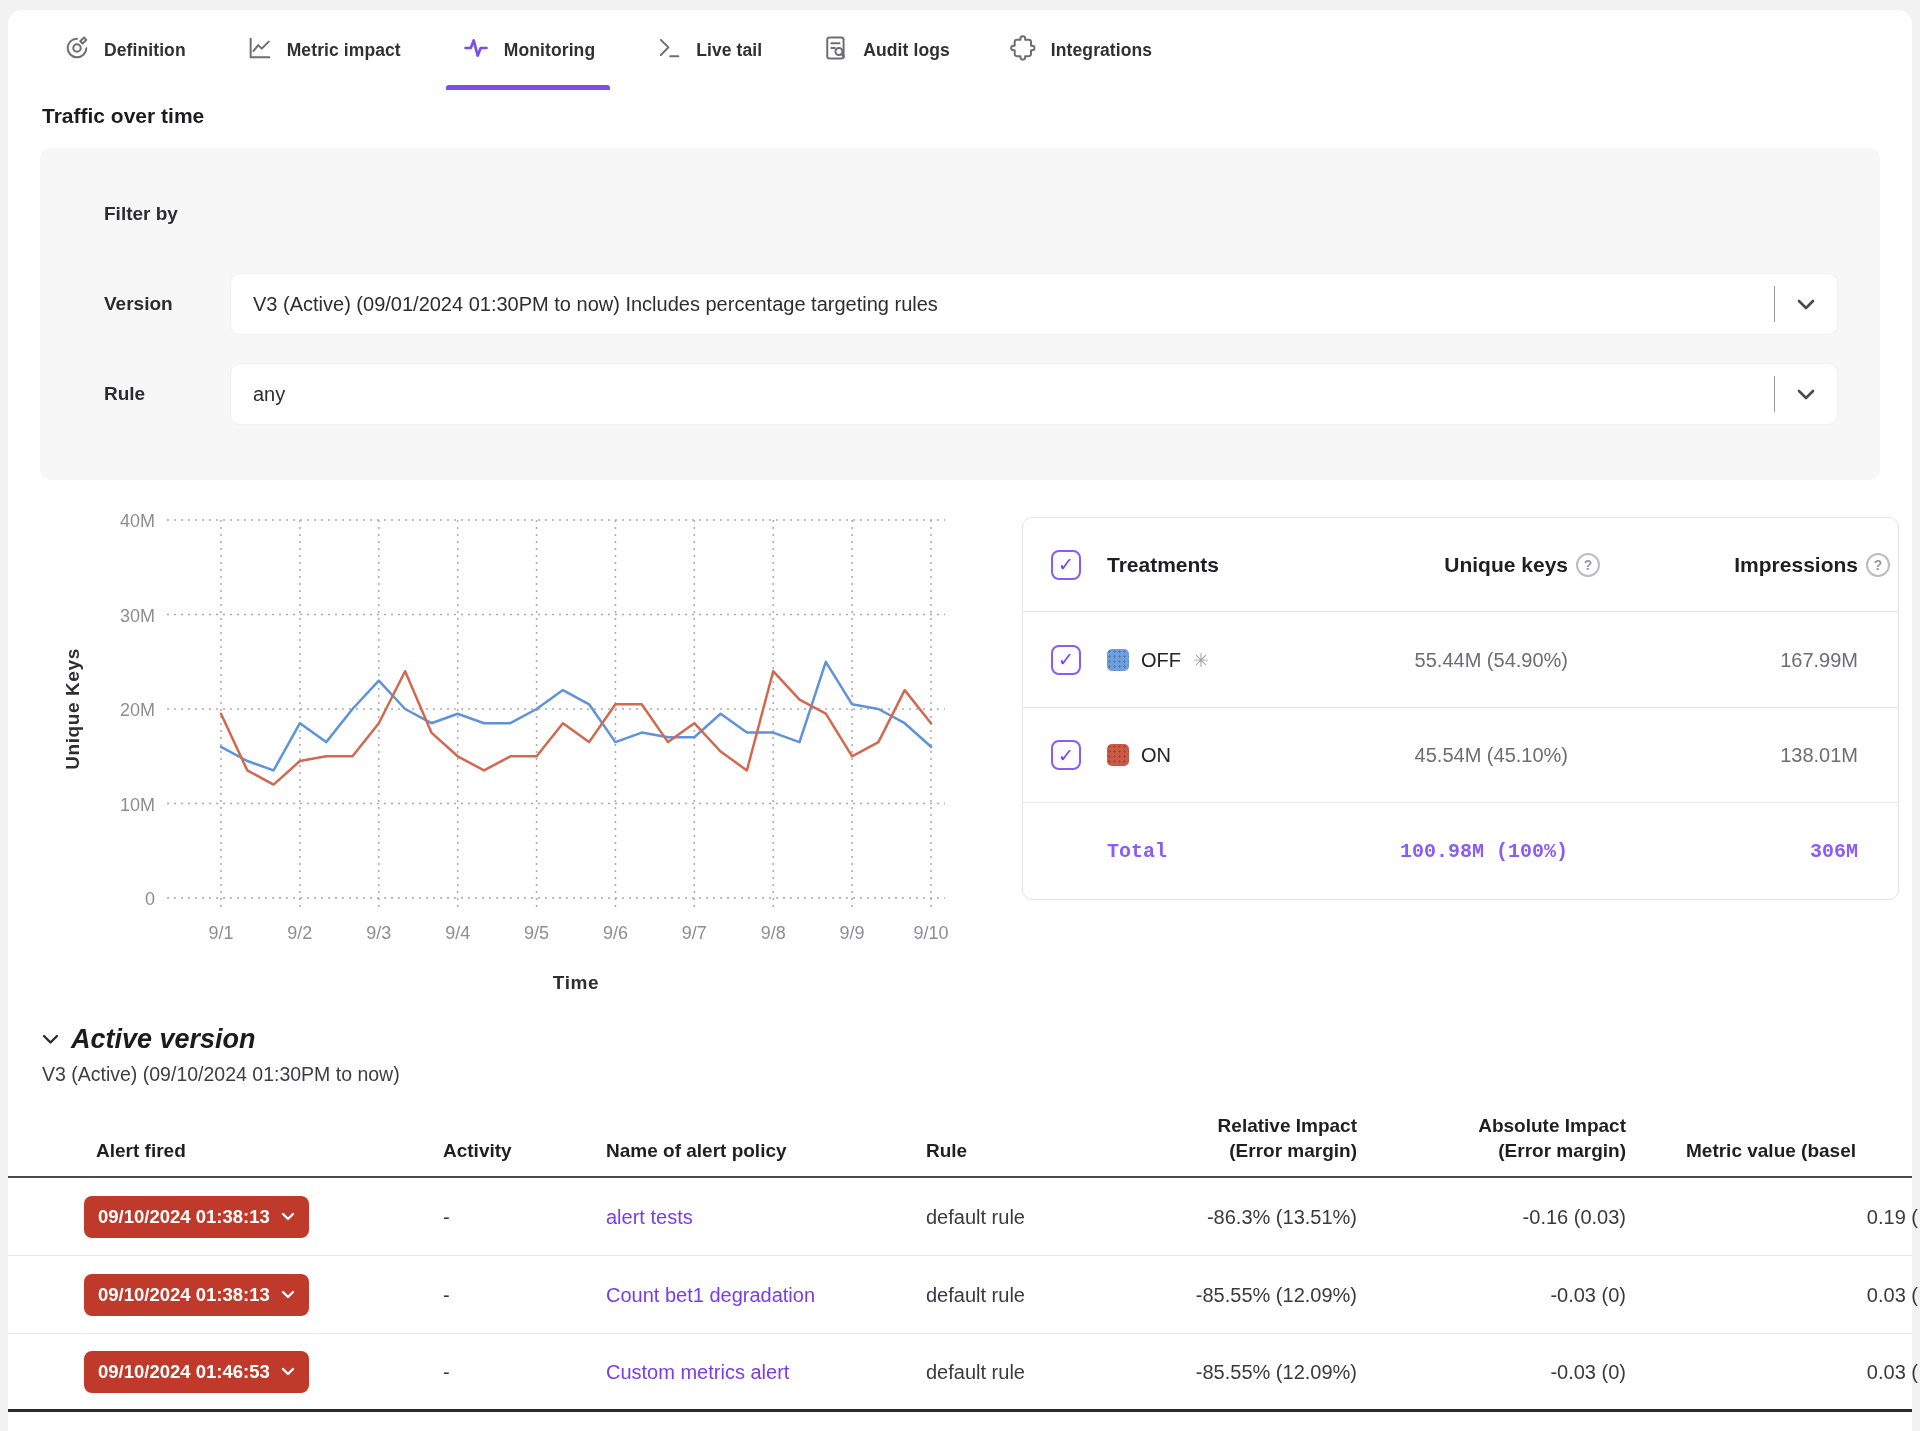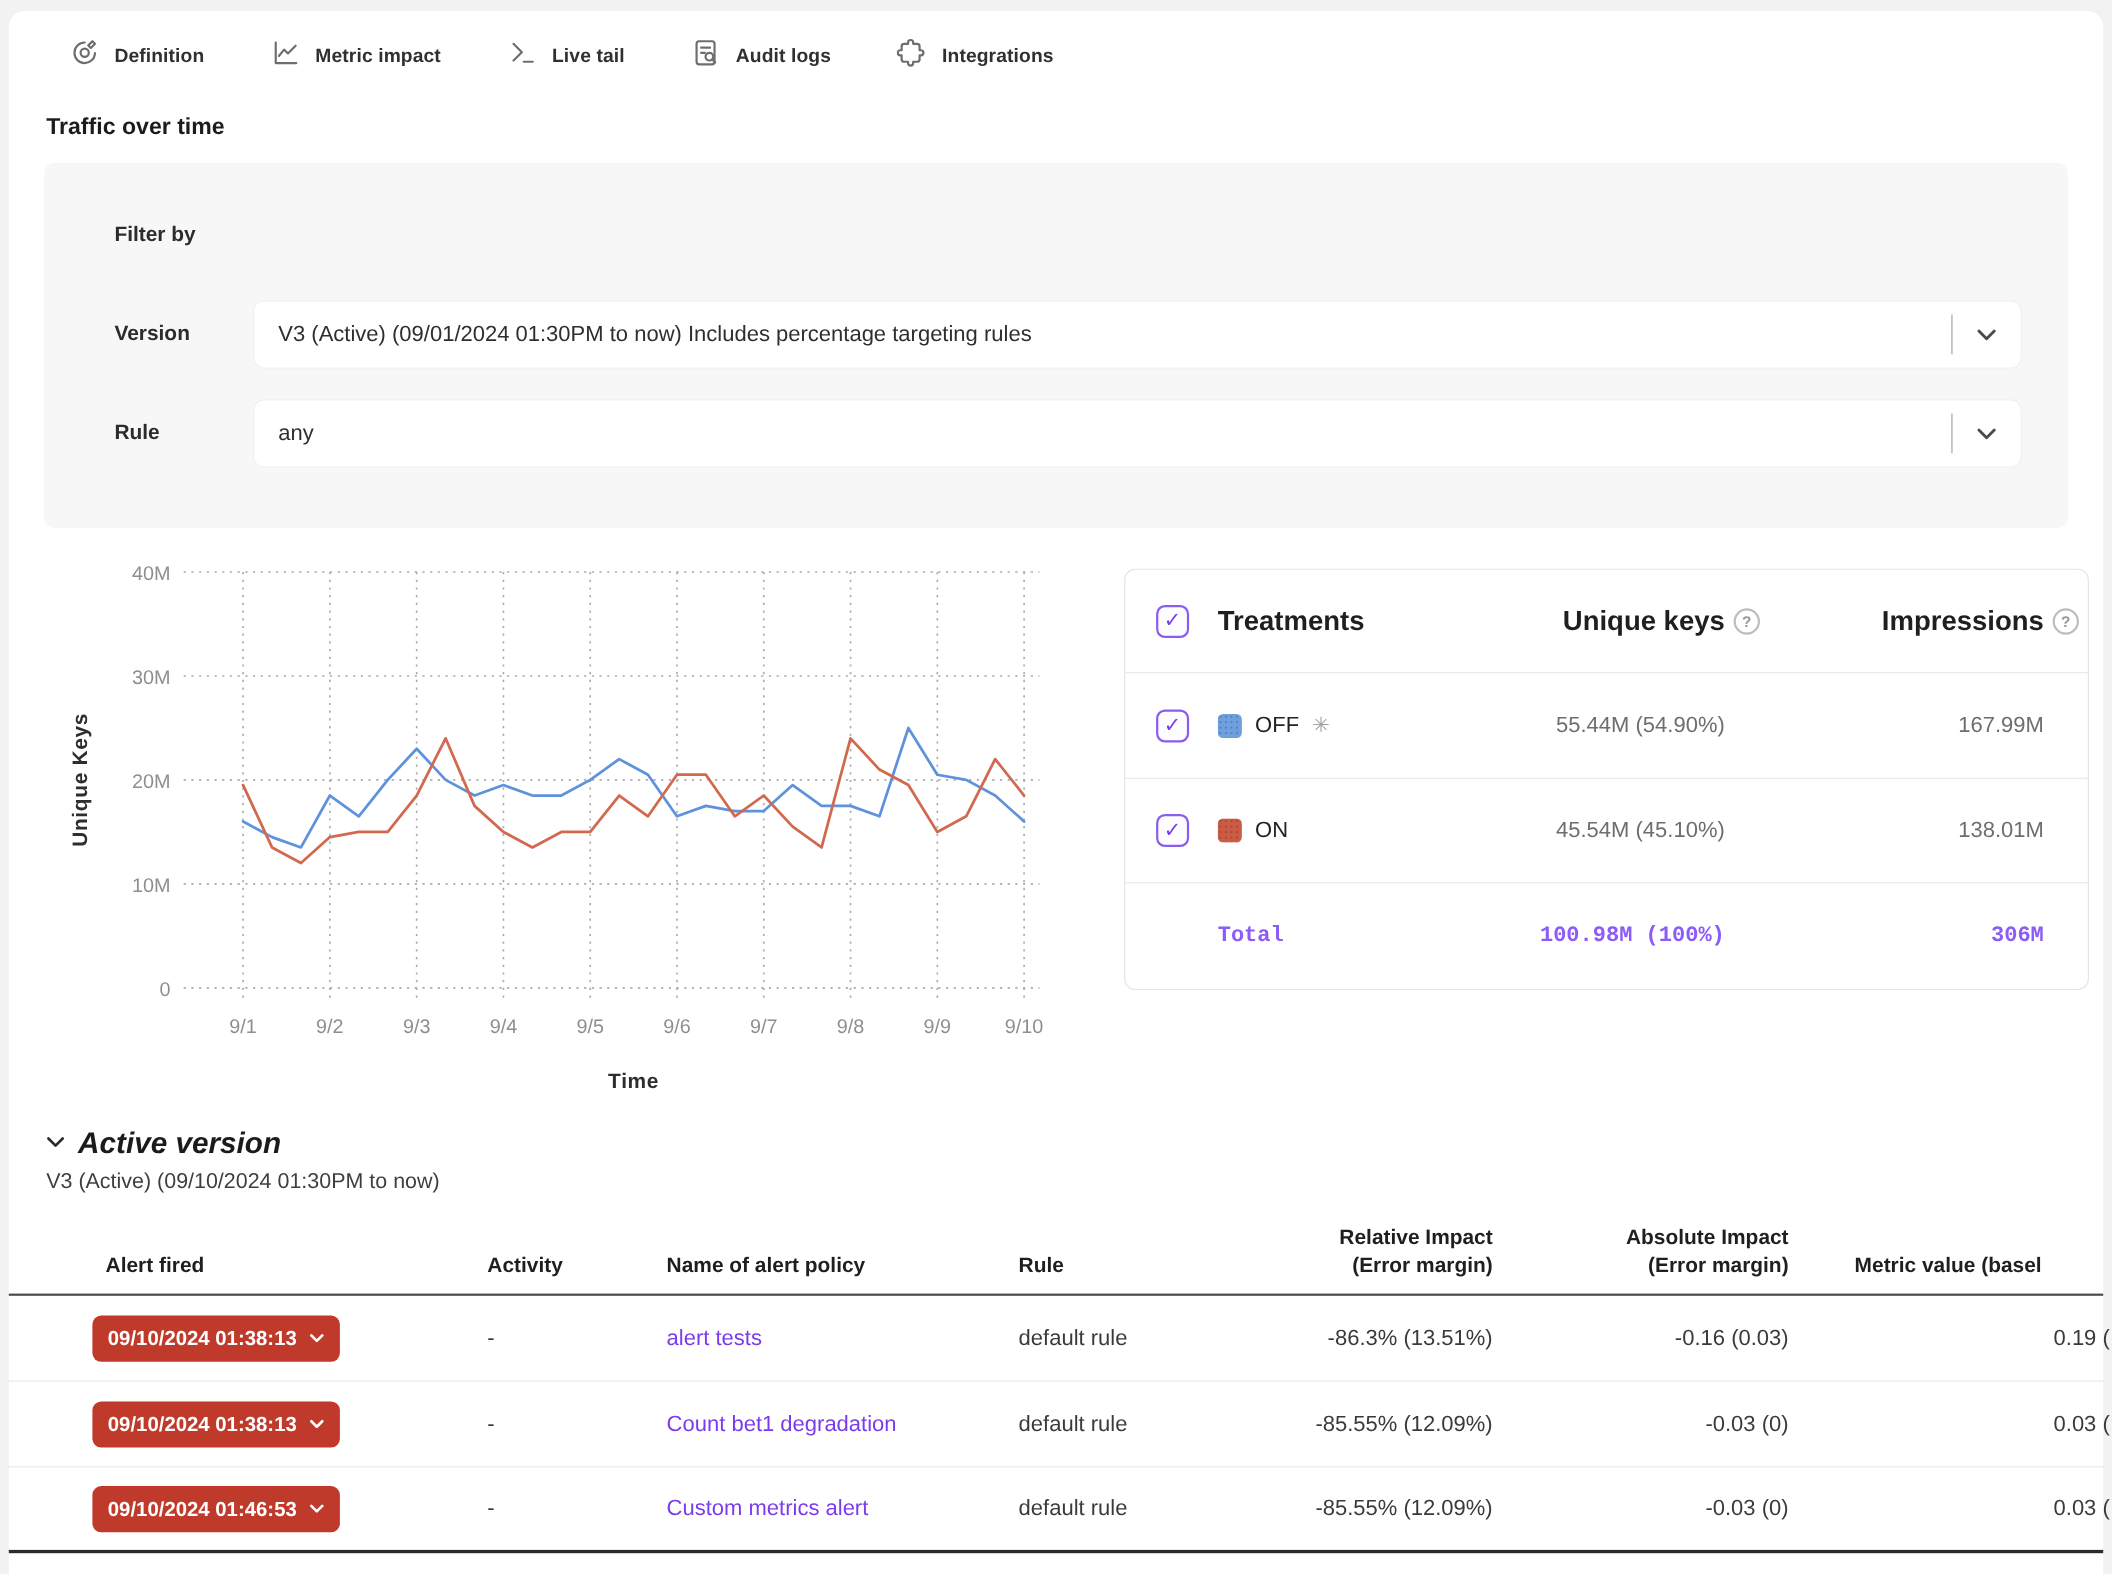--- a/index.html
+++ b/index.html
@@ -64,21 +64,21 @@
                background-image:radial-gradient(#a94734 1px, transparent 1.2px);
                background-size:5px 5px; }
   .t-name { position:absolute; left:118px; top:50%; transform:translateY(-50%);
             font-size:20px; color:#232325; display:flex; align-items:center; gap:12px; }
   .t-head-name { left:84px; font-weight:700; color:#1f1f21; }
   .t-star { color:#a0a0a5; font-size:19px; }
   .t-col-uk { position:absolute; left:245px; width:300px; top:50%; transform:translateY(-50%);
               text-align:right; font-size:20px; color:#6d6d72; }
   .t-col-imp { position:absolute; left:585px; width:250px; top:50%; transform:translateY(-50%);
                text-align:right; font-size:20px; color:#6d6d72; }
-  .t-header-txt { font-weight:700; color:#1f1f21; font-size:25px; }
+  .t-header-txt { font-weight:700; color:#1f1f21; font-size:21px; }
   .help-icon { position:absolute; top:50%; transform:translateY(-50%);
                width:24px; height:24px; border:2px solid #bcbcc1; border-radius:50%;
                color:#97979c; font-size:14px; font-weight:700; display:flex; align-items:center;
                justify-content:center; cursor:pointer; }
   .help-uk { left:553px; }
   .help-imp { left:843px; }
   .t-bold { font-weight:700; color:#8b5cf6;font-family:Liberation Mono, monospace; }
 
   
   .av-header { display:flex; align-items:center; gap:12px; margin:22px 0 0 34px;font-style:italic; }
@@ -124,20 +124,28 @@
       <span class="tab-label">Definition</span>
     </div>
     <div class="tab">
       <span>
         <svg width="28" height="28" viewBox="0 0 24 24">
               <path d="M4 4v16h16"></path>
               <polyline points="6.5,14.5 10.5,9.5 13.5,12.5 19.5,6.5"></polyline>
             </svg>
       </span>
       <span class="tab-label">Metric impact</span>
+    </div>
+    <div class="tab active">
+      <span>
+        <svg width="30" height="28" viewBox="0 0 24 24">
+              <polyline points="3,12 7.5,12 10,5.5 13.5,18.5 16,12 21,12"></polyline>
+            </svg>
+      </span>
+      <span class="tab-label">Monitoring</span>
     </div>
     <div class="tab">
       <span>
         <svg width="28" height="28" viewBox="0 0 24 24">
               <path d="M5 5 l6.5 6.5 L5 18"></path>
               <line x1="13" y1="19" x2="20" y2="19"></line>
             </svg>
       </span>
       <span class="tab-label">Live tail</span>
     </div>

